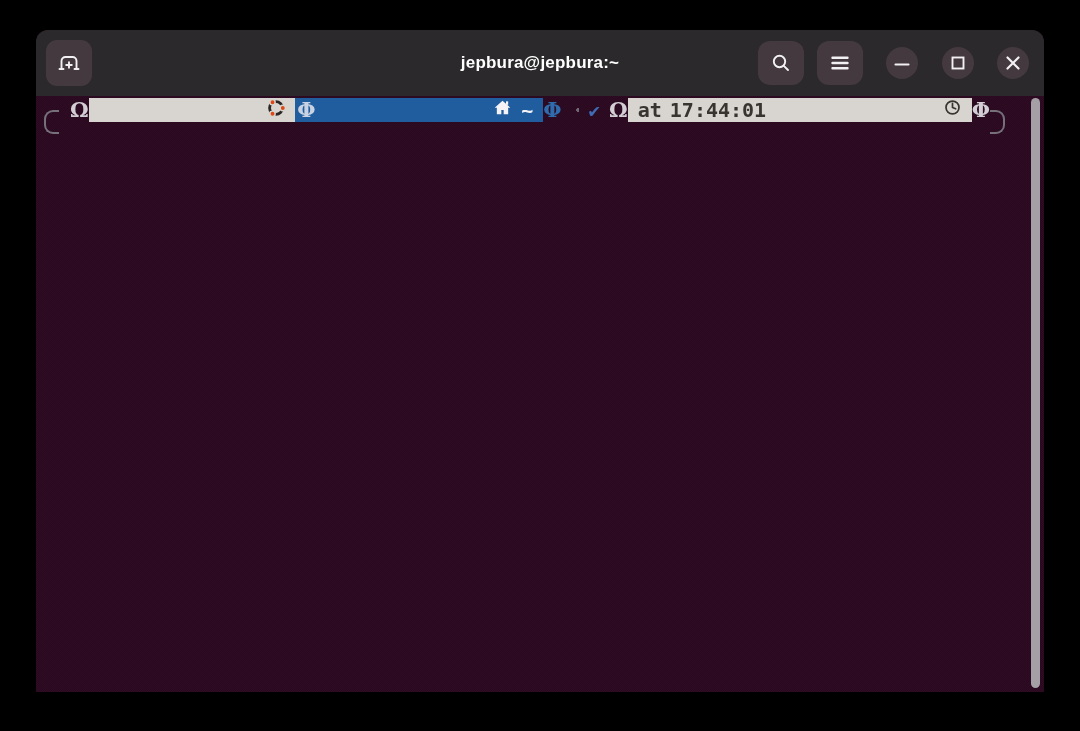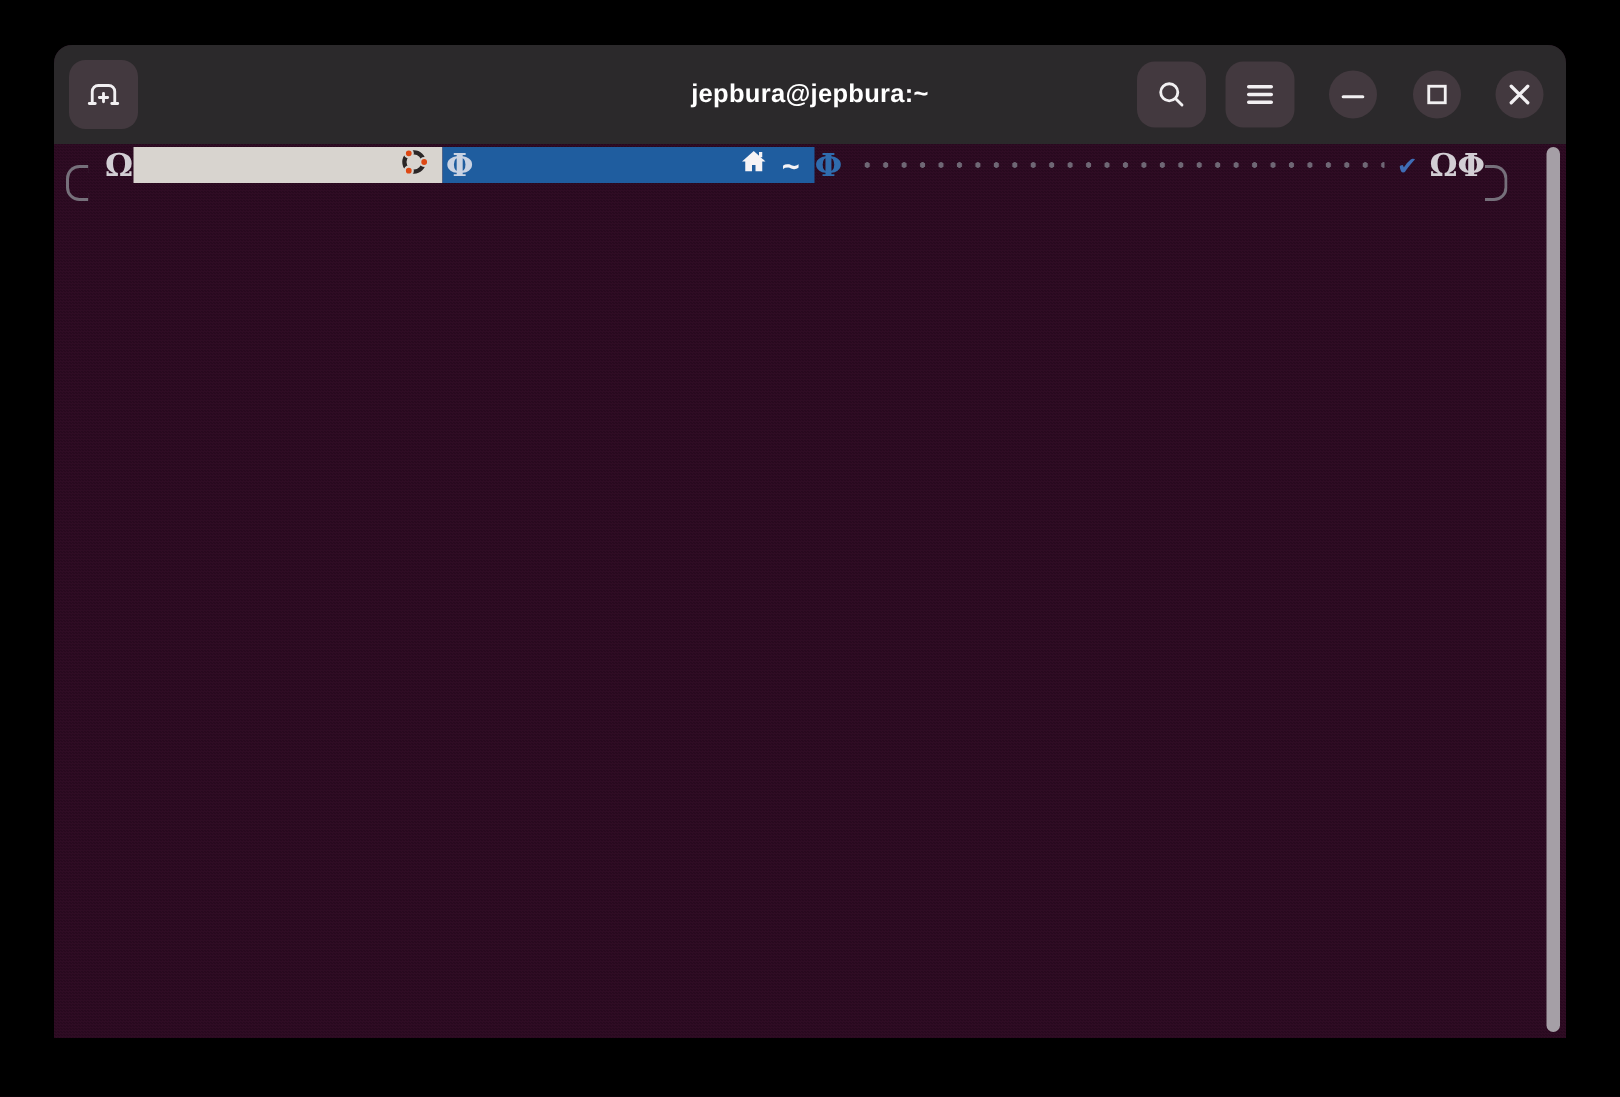--- a/index.html
+++ b/index.html
@@ -164,20 +164,30 @@
             <span>~</span>
           </span>
 
           <span class="serif sep-after-dir">Φ</span>
 
           <span class="filler"></span>
 
           <span class="check">✔</span>
           <span class="serif cap">Ω</span>
 
+          <span class="seg seg-light timeseg">
+            <span>at</span>
+            <span>17:44:01</span>
+            <span>
+              <svg width="19" height="19" viewBox="0 0 24 24" fill="none" stroke="#38342f" stroke-width="2.2" stroke-linecap="round">
+                <circle cx="12" cy="12" r="8.2"></circle>
+                <path d="M12 12 V6.8 M12 12 L16 13.6"></path>
+              </svg>
+            </span>
+          </span>
 
           <span class="serif cap">Φ</span>
         </div>
 
         <div class="prow"></div>
       </div>
 
       <div class="scrollbar-thumb"></div>
     </div>
 

